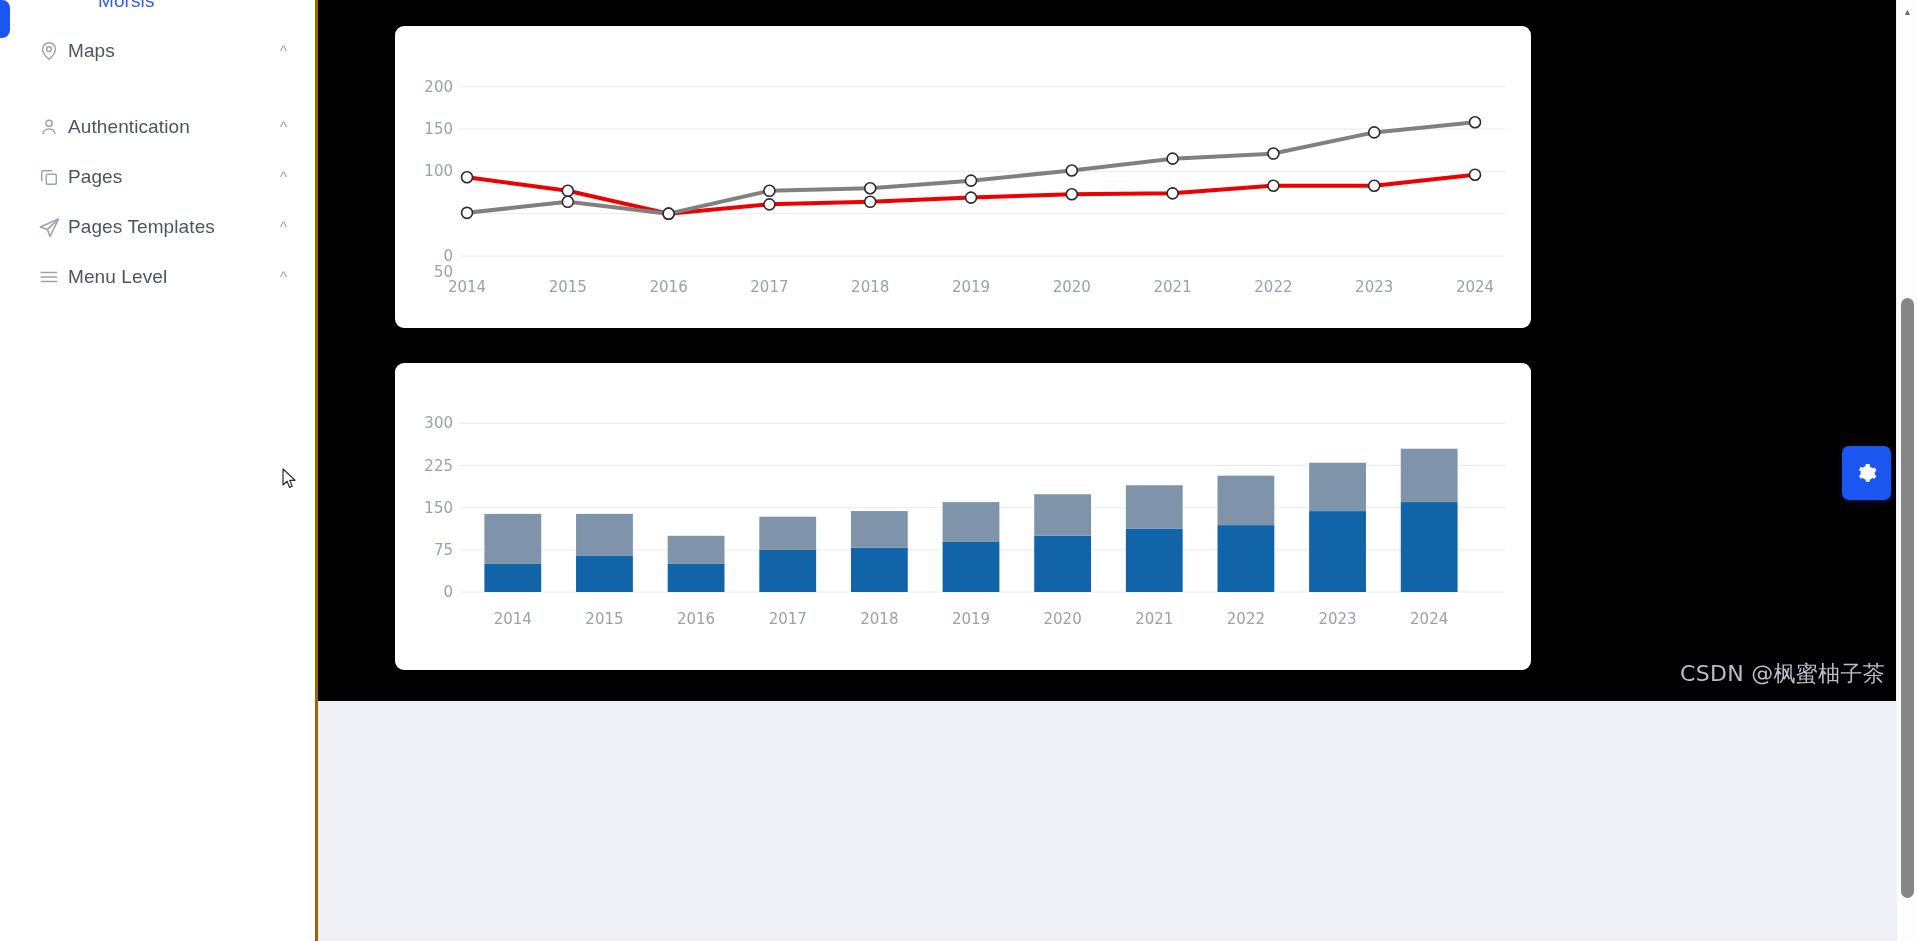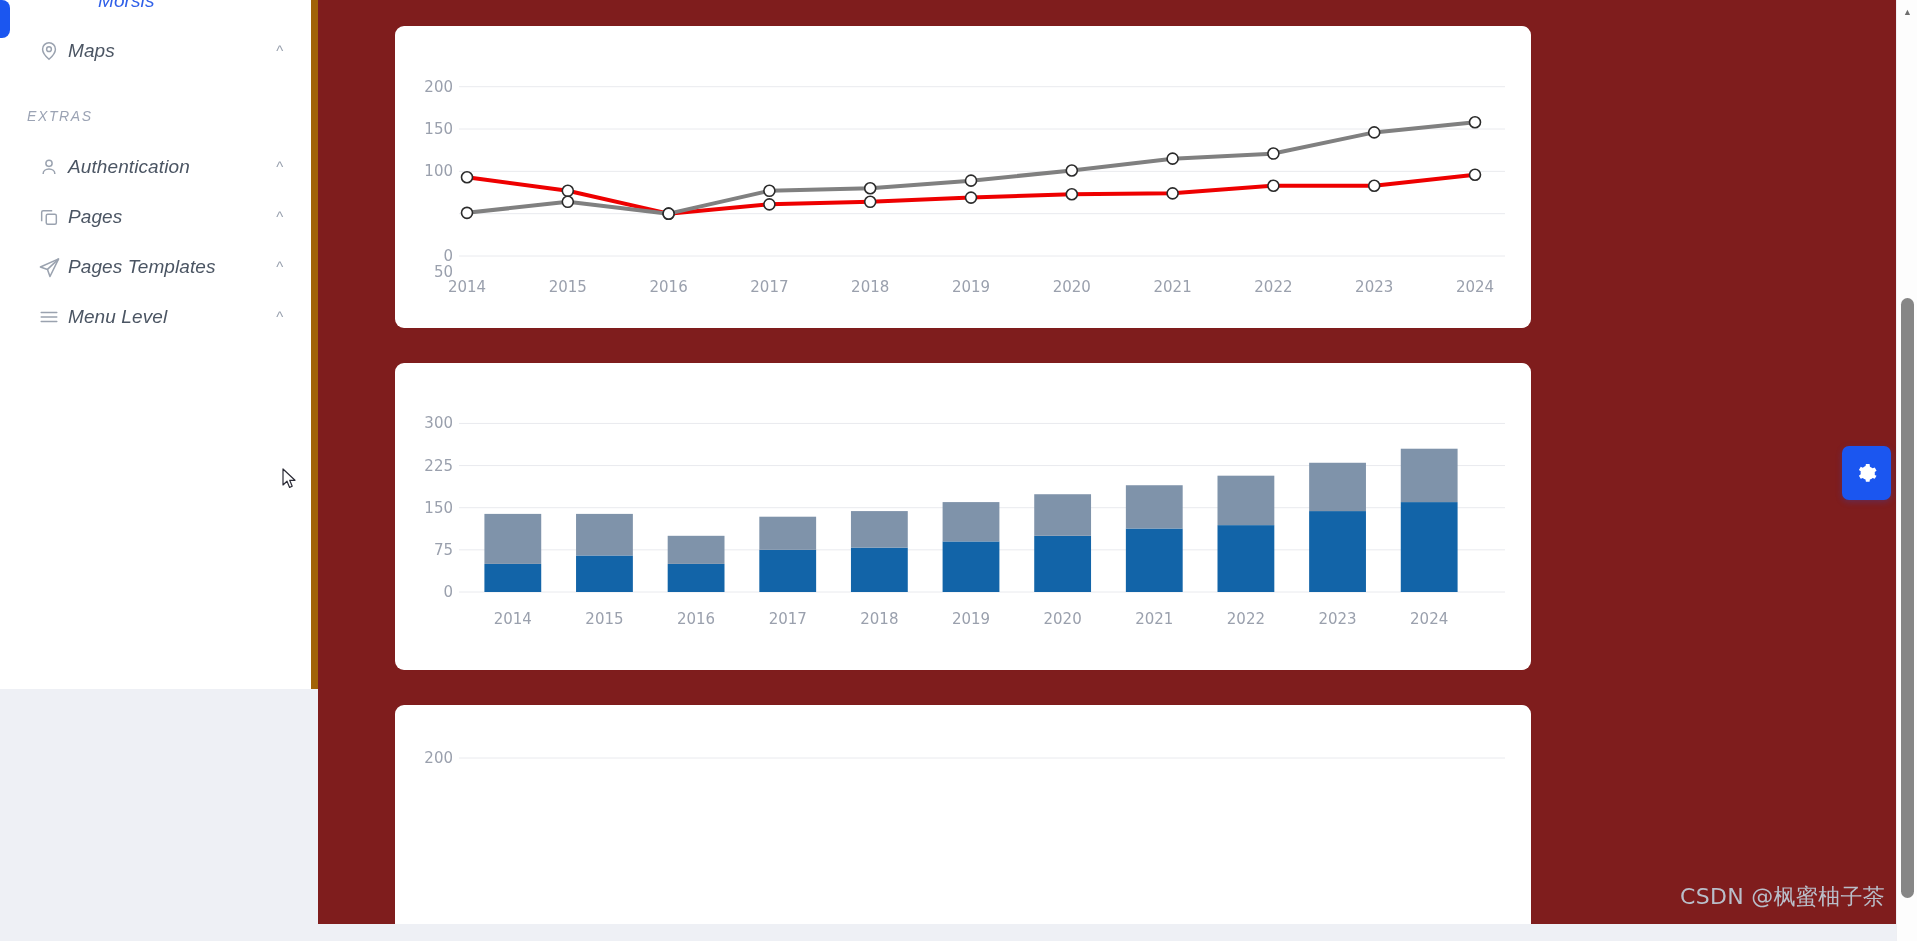--- a/index.html
+++ b/index.html
@@ -13,26 +13,25 @@
     position: relative;
     width: 1917px; height: 941px;
     display: flex;
     background: #eef0f5;
   }
 
   
   .sidebar {
     position: relative;
     width: 318px;
-    height: 689px;
+    height: 941px;
     background: #ffffff;
-    border-right: 7px solid #a16207;
+    border-right: 3px solid #a16207;
     flex: 0 0 318px;
     overflow: hidden;
-    font-style: italic;
   }
   .active-pill {
     position: absolute;
     left: 0; top: 0;
     width: 10px; height: 38px;
     background: #1b56f0;
     border-top-right-radius: 8px;
     border-bottom-right-radius: 8px;
   }
   .nav-item {
@@ -76,22 +75,22 @@
     display: flex;
     align-items: center;
     text-transform: uppercase;
   }
   .sidebar-spacer-md { height: 20px; }
 
   
   .main {
     position: relative;
     flex: 1 1 auto;
-    height: 924px;
-    background: #7f1d1d;
+    height: 701px;
+    background: #000000;
     overflow: hidden;
     padding: 26px 0 6px 0;
   }
   .card {
     background: #fff;
     border-radius: 9px;
     margin: 0 auto;
     width: 1136px;
     margin-left: 77px;
     box-shadow: 0 0 1px rgba(0,0,0,.04);
@@ -187,21 +186,20 @@
           <path d="M12 21s7-6.1 7-11a7 7 0 1 0-14 0c0 4.9 7 11 7 11z"></path>
           <circle cx="12" cy="10" r="2.6"></circle>
         </svg>
       </span>
       <span class="nav-label">Maps</span>
       <span class="chev">^</span>
     </div>
 
     <div class="sidebar-spacer-md"></div>
 
-    <div class="section-label">EXTRAS</div>
 
     <div class="nav-item" style="margin-top:6px;">
       <span class="nav-ico">
         <svg width="22" height="22" viewBox="0 0 24 24" fill="none" stroke="#9aa2af" stroke-width="1.6">
           <circle cx="12" cy="8" r="3.4"></circle>
           <path d="M5.6 19.5c0-3.3 2.9-5.4 6.4-5.4s6.4 2.1 6.4 5.4"></path>
         </svg>
       </span>
       <span class="nav-label">Authentication</span>
       <span class="chev">^</span>

